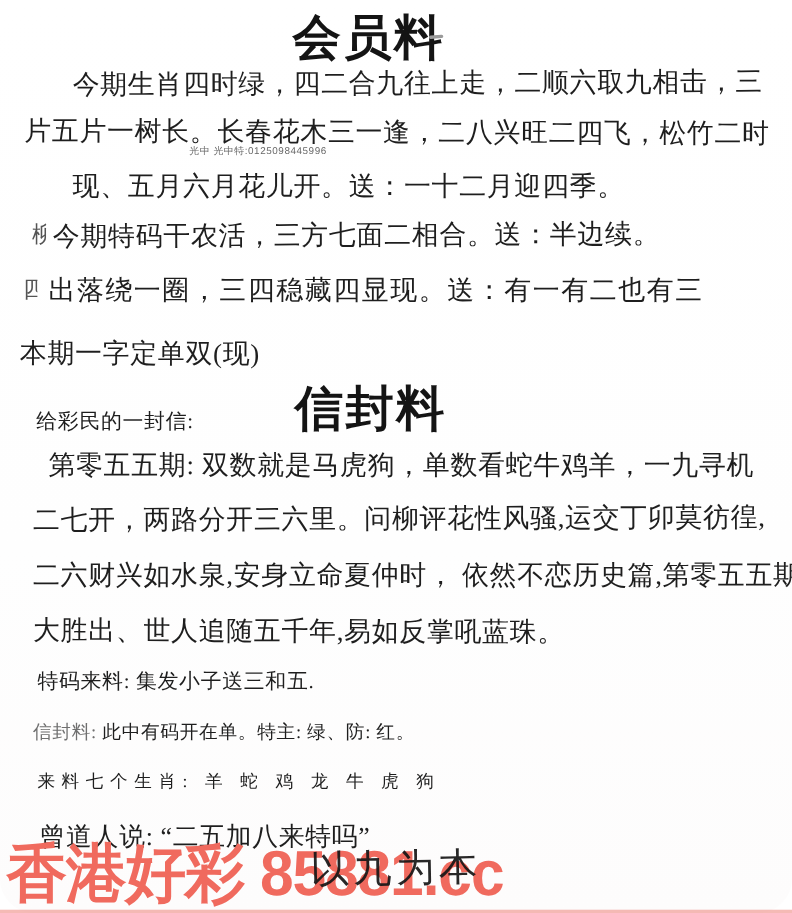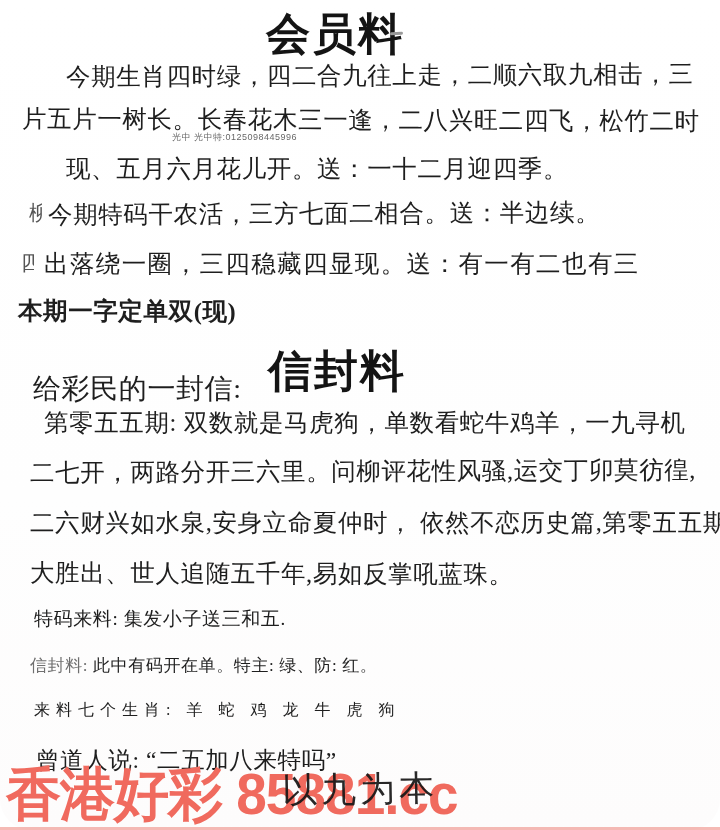--- a/index.html
+++ b/index.html
@@ -106,23 +106,23 @@
   <div class="micro" style="left:172px;top:131px;">光中 光中特:0125098445996</div>
 
   <div class="txt" style="left:66px;top:152px;">现、五月六月花儿开。送：一十二月迎四季。</div>
 
   <div class="fragment" style="left:29px;top:199px;">柳</div>
   <div class="txt r-02" style="left:48px;top:198px;">今期特码干农活，三方七面二相合。送：半边续。</div>
 
   <div class="fragment" style="left:21px;top:249px;">四</div>
   <div class="txt" style="left:44px;top:247px;letter-spacing:1.4px;">出落绕一圈，三四稳藏四显现。送：有一有二也有三</div>
 
-  <div class="txt r02" style="left:18px;top:294px;font-weight:bold;">本期一字定单双(现)</div>
+  <div class="txt r02" style="left:18px;top:304px;">本期一字定单双(现)</div>
 
-  <div class="txt" style="left:33px;top:370px;font-size:28px;">给彩民的一封信:</div>
+  <div class="txt" style="left:33px;top:370px;font-size:19px;">给彩民的一封信:</div>
   <div class="doc-title" style="left:268px;top:342px;">信封料</div>
 
   <div class="txt" style="left:44px;top:406px;">第零五五期: 双数就是马虎狗，单数看蛇牛鸡羊，一九寻机</div>
   <div class="txt r-02" style="left:30px;top:456px;">二七开，两路分开三六里。问柳评花性风骚,运交丁卯莫彷徨,</div>
   <div class="txt" style="left:30px;top:506px;">二六财兴如水泉,安身立命夏仲时， 依然不恋历史篇,第零五五期</div>
   <div class="txt r02" style="left:30px;top:556px;">大胜出、世人追随五千年,易如反掌吼蓝珠。</div>
 
   <div class="txt" style="left:34px;top:606px;font-size:19px;">特码来料: 集发小子送三和五.</div>
 
   <div class="txt" style="left:30px;top:654px;font-size:17px;">

